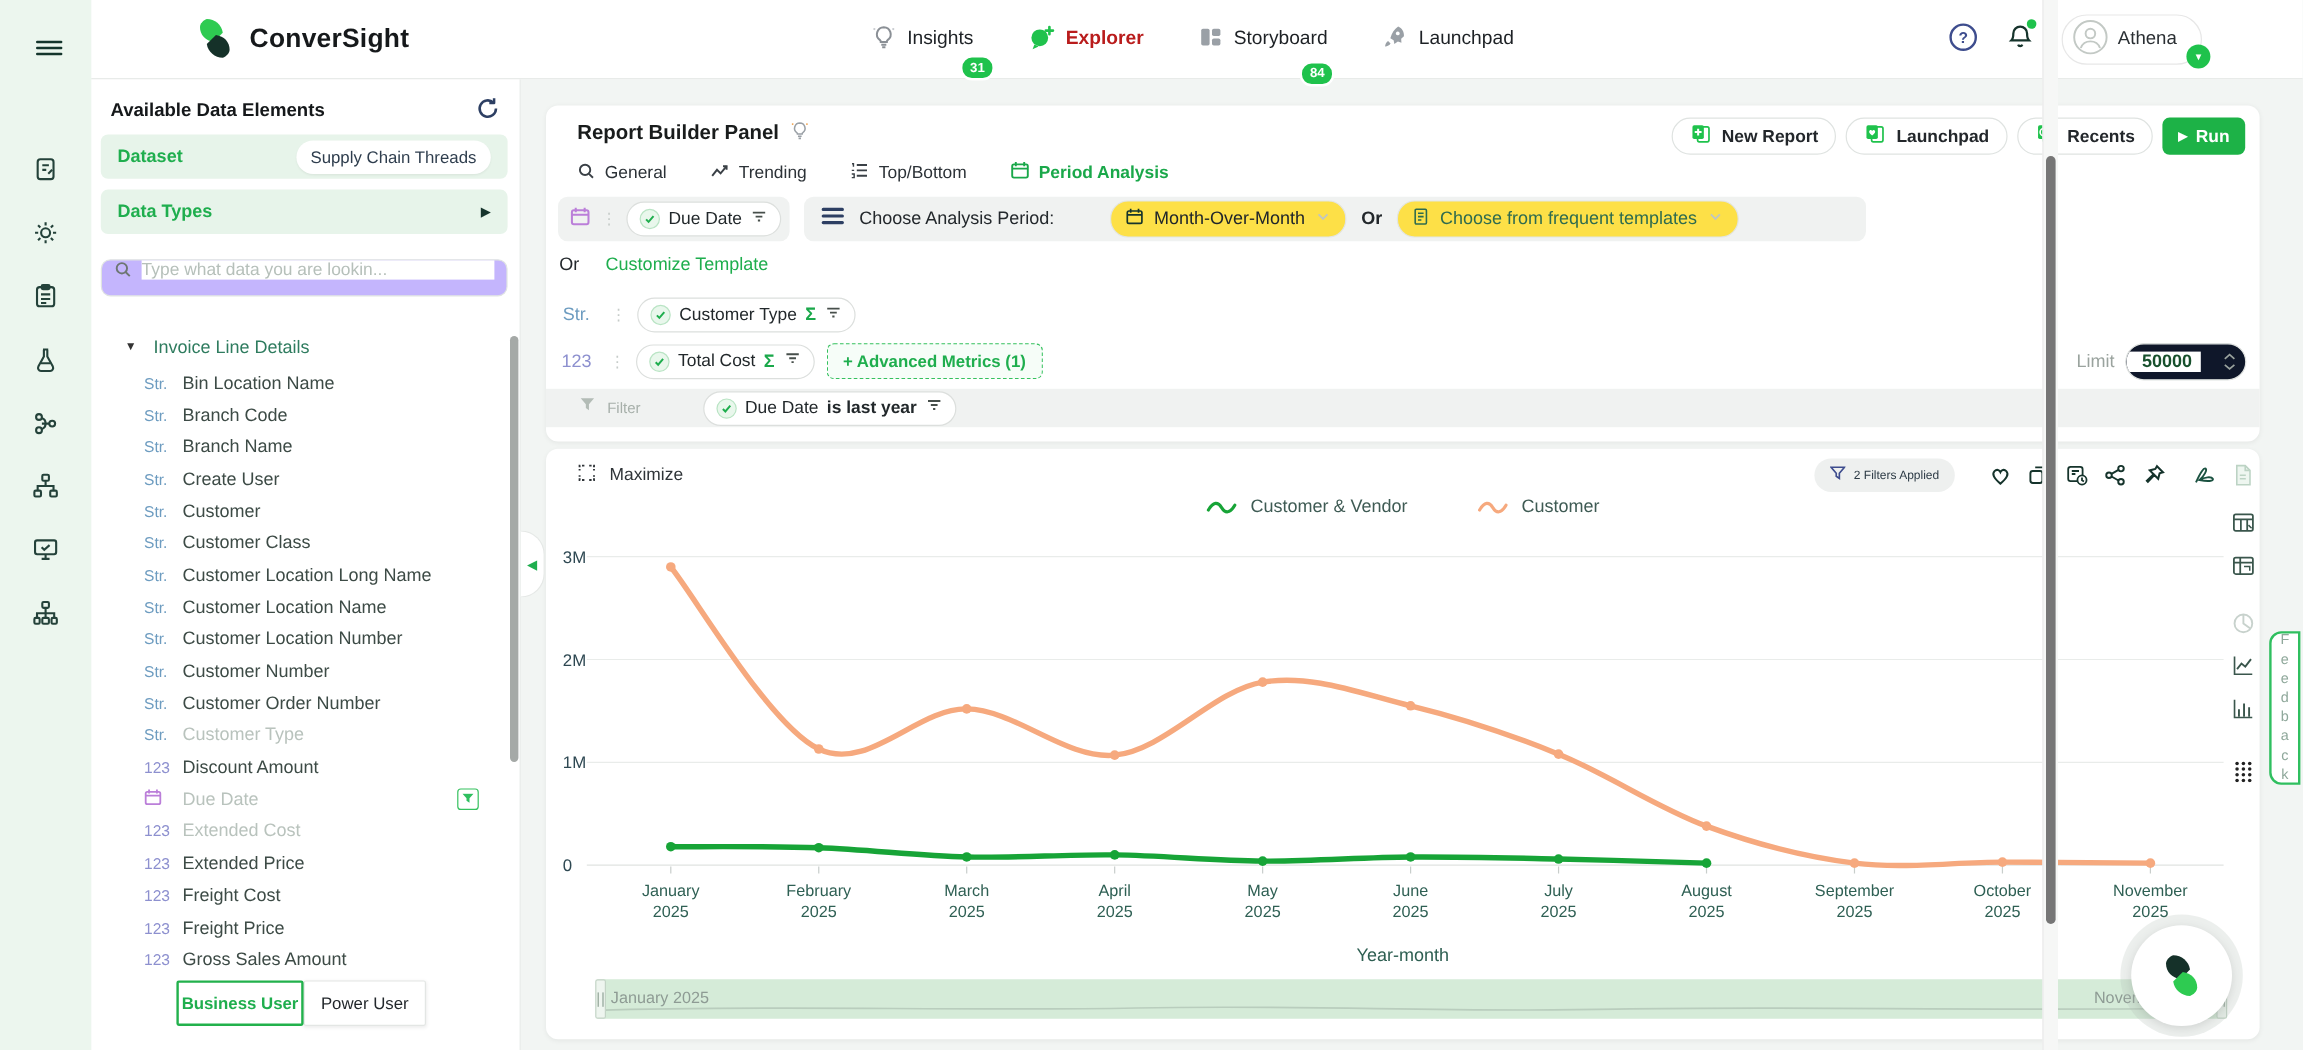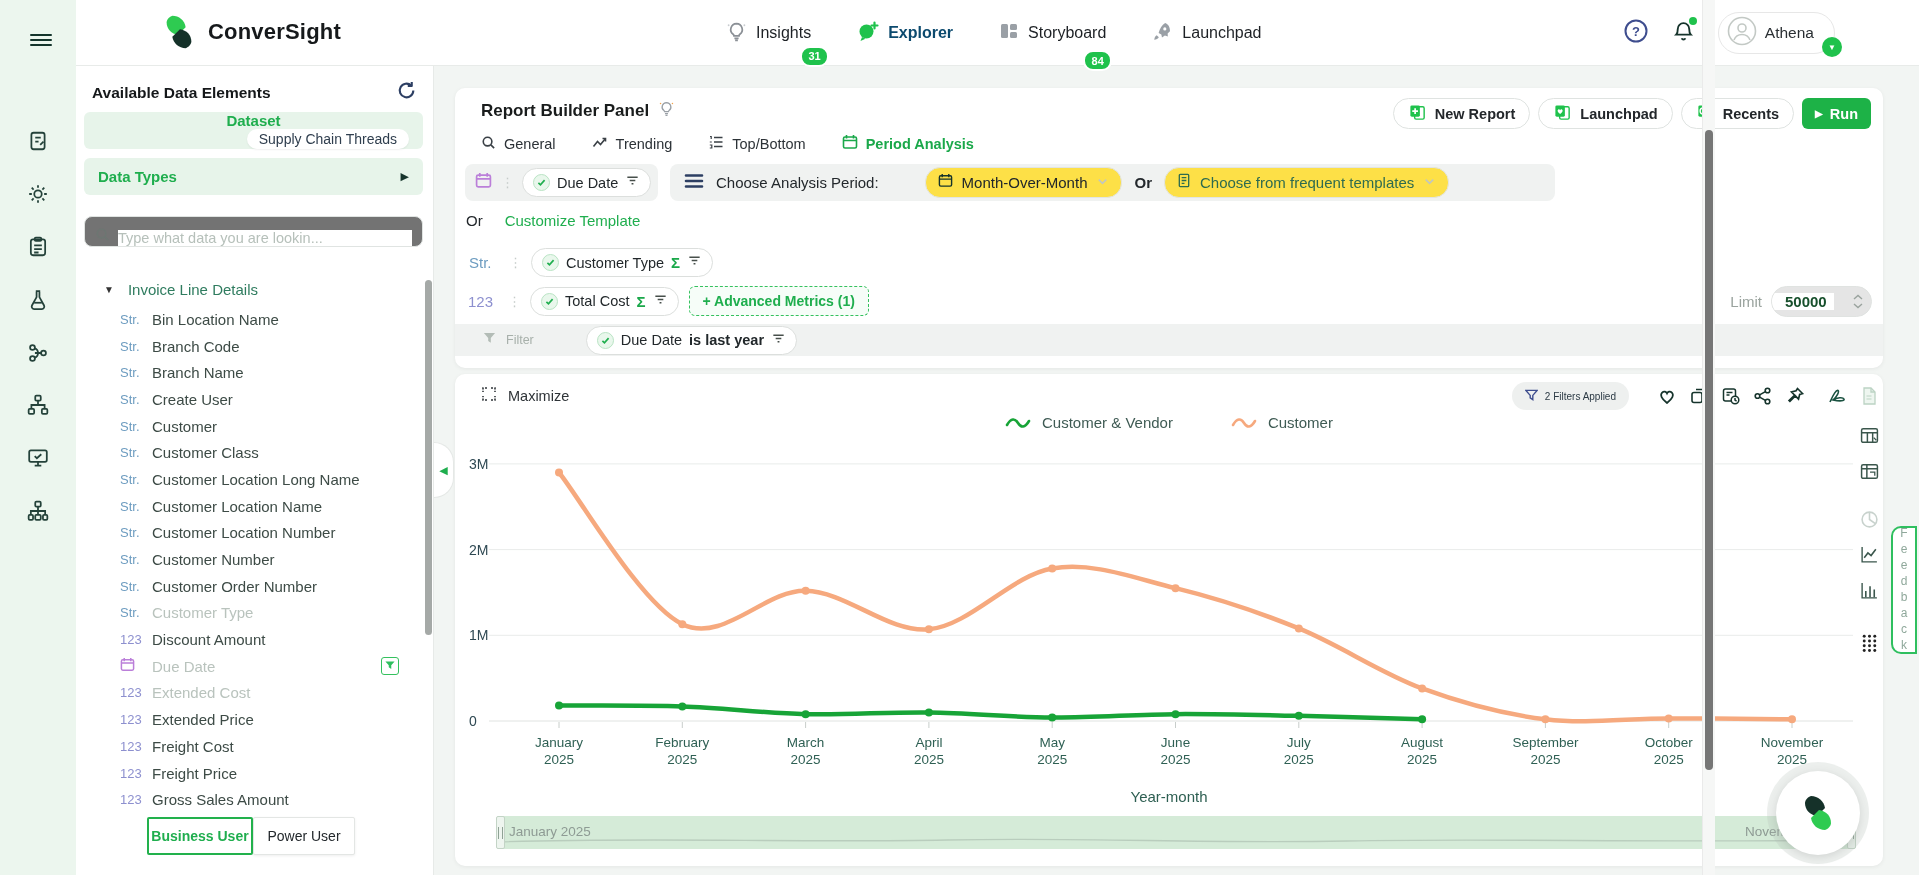--- a/index.html
+++ b/index.html
@@ -11,41 +11,41 @@
   .rail-btn { position:absolute; left:24px; width:28px; height:28px; display:flex; align-items:center; justify-content:center; cursor:pointer; color:#24423a; }
   #hamburger { top:26px; }
   #hamburger span { display:block; width:22px; height:2.6px; background:#14352c; border-radius:2px; margin:2.6px 0; }
 
   
   #topbar { position:absolute; left:76px; top:0; width:1843px; height:66px; background:#ffffff; border-bottom:1px solid #e8ebe9; z-index:4; }
   #logo { position:absolute; left:84px; top:13px; display:flex; align-items:center; gap:10px; }
   #logo .wordmark { font-size:22px; font-weight:700; color:#16191b; letter-spacing:.2px; }
   #topnav { position:absolute; left:650px; top:0; height:66px; display:flex; align-items:center; gap:46px; }
   .nav-item { position:relative; display:flex; align-items:center; gap:9px; font-size:16px; color:#1d2125; font-weight:500; cursor:pointer; }
-  .nav-item.active { color:#0c4a6e; font-weight:600; }
+  .nav-item.active { color:#b91c1c; font-weight:600; }
   .nbadge { position:absolute; background:#1fc24c; color:#fff; font-size:11px; font-weight:700; border-radius:10px; padding:2.5px 6.5px; border:2px solid #fff; }
   .nbadge:empty { display:none; }
   .nbadge.b31 { right:-18px; bottom:-21px; }
   .nbadge.b84 { right:-6px; bottom:-26px; }
   #top-right { position:absolute; right:84px; top:0; height:66px; display:flex; align-items:center; gap:22px; }
   #user-chip { position:relative; display:flex; align-items:center; gap:8px; border:1px solid #e7e7e7; border-radius:22px; height:42px; padding:0 20px 0 8px; cursor:pointer; background:#fff; }
   #user-chip .uname { font-size:15.5px; color:#2a2f33; }
   #chip-caret { position:absolute; right:-8px; bottom:-4px; width:20px; height:20px; border-radius:50%; background:#1fc24c; display:flex; align-items:center; justify-content:center; color:#fff; font-size:8px; }
 
   
   #sidebar { position:absolute; left:76px; top:66px; width:358px; height:809px; background:#fff; border-right:1px solid #e7eae8; z-index:3; }
   #sb-title { position:absolute; left:16px; top:18px; font-size:15.5px; font-weight:700; color:#15181a; }
   #sb-refresh { position:absolute; right:16px; top:14px; cursor:pointer; }
   .sb-bar { position:absolute; left:8px; right:10px; height:37px; background:#e7f4ea; border-radius:6px; display:flex; align-items:center; padding:0 14px; cursor:pointer; }
-  #bar-dataset { top:46px;flex-direction:column; }
+  #bar-dataset { top:46px; }
   #bar-datatypes { top:92px; }
   .sb-bar .green-label { color:#1fae4e; font-size:15px; font-weight:700; }
   #dataset-pill { margin-left:auto; background:#fff; border-radius:14px; height:28px; display:flex; align-items:center; padding:0 12px; font-size:14px; color:#2f3e4e; box-shadow:0 1px 2px rgba(0,0,0,.06); }
   #dt-caret { margin-left:auto; color:#16342c; font-size:11px; }
-  #sb-search { position:absolute; left:8px; right:10px; top:150px; height:31px; border:1px solid #e0e4e2; border-radius:8px; display:flex; align-items:flex-end; padding:0 10px; gap:8px; background:#737373; }
+  #sb-search { position:absolute; left:8px; right:10px; top:150px; height:31px; border:1px solid #e0e4e2; border-radius:8px; display:flex; align-items:flex-start; padding:0 10px; gap:8px; background:#c4b5fd; }
   #sb-search input { border:none; outline:none; flex:1; font-size:14.5px; color:#333; font-family:"Liberation Sans",sans-serif; }
   #sb-search input::placeholder { color:#b6c0ba; }
   #tree { position:absolute; left:0; right:8px; top:206px; height:539px; overflow:hidden; }
   #tree-root { display:flex; align-items:center; height:34px; padding-left:28px; gap:14px; cursor:pointer; }
   #tree-root .arrow { font-size:10px; color:#333; }
   #tree-root .rlabel { font-size:15px; color:#2f7c5f; }
   .titem { display:flex; align-items:center; height:26.7px; padding-left:44px; cursor:pointer; }
   .ticon { width:32px; font-size:13px; flex:0 0 32px; }
   .ticon.str { color:#6d9cc0; }
   .ticon.num { color:#8d90cf; }
@@ -90,21 +90,21 @@
   #customize-link { color:#1fae4e; font-size:15px; cursor:pointer; }
   .field-row { position:absolute; display:flex; align-items:center; gap:10px; }
   #row-dim { left:14px; top:160px; }
   #row-measure { left:13px; top:198px; }
   .type-lab { font-size:15px; width:30px; }
   .type-lab.str { color:#6d9cc0; }
   .type-lab.num { color:#8d90cf; }
   #adv-btn { height:30px; border:1.5px dashed #35c15e; border-radius:6px; background:#f6fdf8; color:#1fae4e; font-weight:700; font-size:14px; display:flex; align-items:center; padding:0 13px; cursor:pointer; }
   #limit-wrap { position:absolute; right:11px; top:198px; display:flex; align-items:center; gap:9px; }
   #limit-label { font-size:15px; color:#9aa39e; }
-  #limit-box { width:101px; height:31px; border:1px solid #e0e3e1; border-radius:16px; display:flex; align-items:center; overflow:hidden; background:#e5e5e5; }
+  #limit-box { width:101px; height:31px; border:1px solid #e0e3e1; border-radius:16px; display:flex; align-items:center; overflow:hidden; background:#0f172a; }
   #limit-box input { width:62px; border:none; outline:none; font-size:15px; font-weight:700; color:#17502c; padding-left:13px; font-family:"Liberation Sans",sans-serif; }
   #stepper { margin-left:auto; width:26px; height:100%; display:flex; flex-direction:column; align-items:center; justify-content:center; gap:3px; cursor:pointer; color:#9aa39e; }
   #row-filter { position:absolute; left:0; right:0; top:236px; height:32px; background:#f0f2f1; display:flex; align-items:center; padding-left:28px; gap:10px; }
   #filter-word { font-size:12.5px; color:#a7b0aa; }
   .bold-cond { font-weight:700; color:#17211c; }
 
   
   #ct-maximize { position:absolute; left:26px; top:12px; display:flex; align-items:center; gap:11px; font-size:14.5px; color:#2f3438; cursor:pointer; }
   #ct-right { position:absolute; right:4px; top:8px; display:flex; align-items:center; gap:12px; }
   #filters-pill { height:28px; background:#eef0ef; border-radius:14px; display:flex; align-items:center; gap:7px; padding:0 13px; font-size:10px; color:#2c3a45; margin-right:16px; cursor:pointer; }

